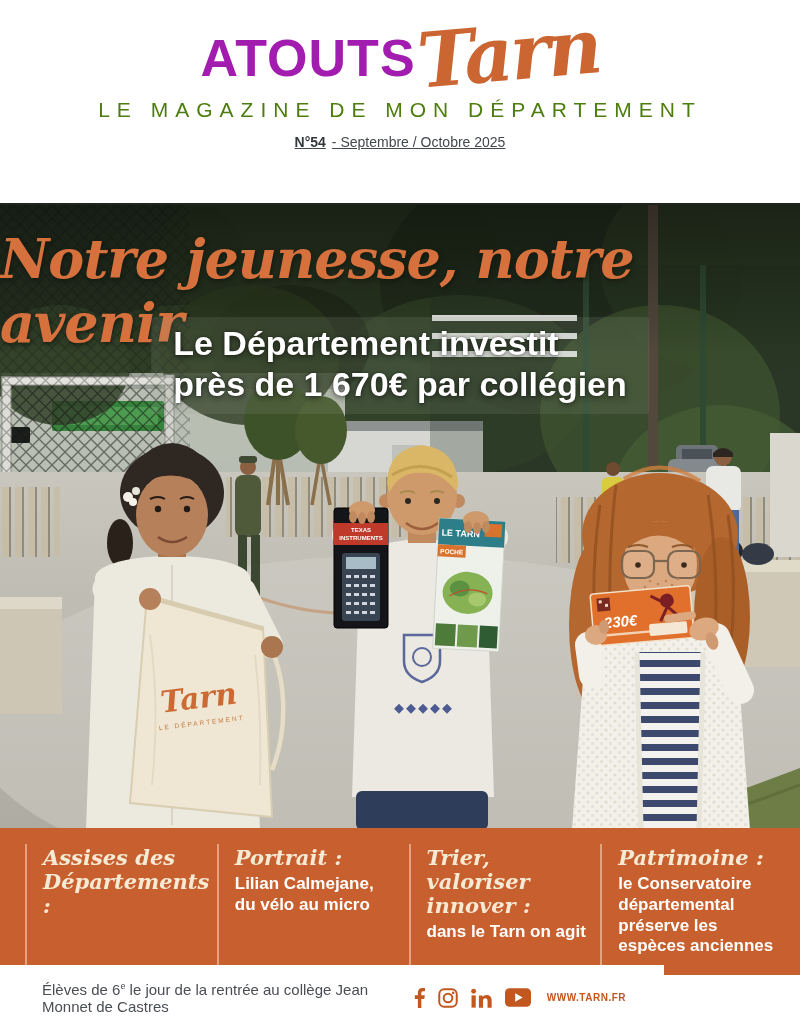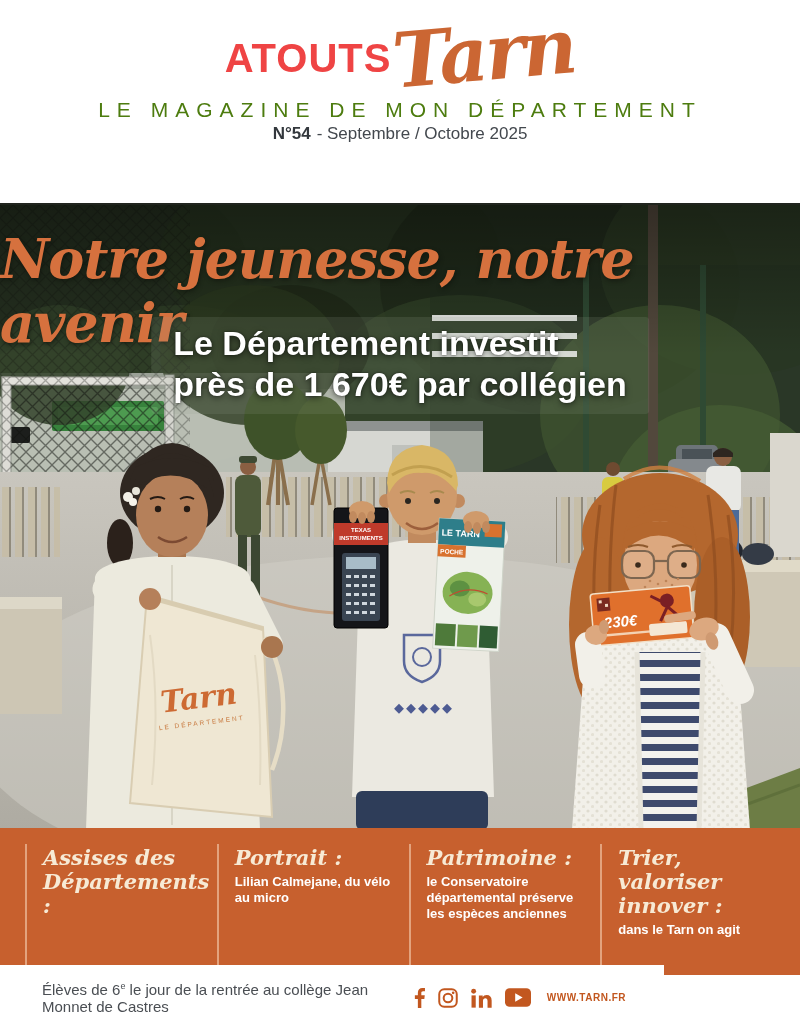--- a/index.html
+++ b/index.html
@@ -4,30 +4,30 @@
 <style>
   * { margin:0; padding:0; box-sizing:border-box; }
   html,body { width:800px; }
   body { font-family:"Liberation Sans", sans-serif; background:#ffffff; }
   .page { width:800px; height:1030px; position:relative; overflow:hidden; background:#ffffff; }
 
   
   .masthead { height:203px; text-align:center; padding-top:20px; position:relative; }
   .logo-row { position:relative; display:inline-block; line-height:1; }
   .logo-primary {
-    font-size:40px; font-weight:bold; letter-spacing:1px; color:#ef4444;
+    font-size:52px; font-weight:bold; letter-spacing:1px; color:#a21caf;
     vertical-align:middle;
   }
   .logo-accent {
     display:inline-block; font-family:"DejaVu Serif", serif; font-style:italic; font-weight:bold;
     font-size:76px; color:#cb6633; transform:rotate(-5deg) translateY(-4px);
     margin-left:2px; letter-spacing:-3px; vertical-align:middle;
   }
   .tagline { margin-top:2px; font-size:21px; letter-spacing:7px; color:#4d7c0f; font-weight:400; }
-  .issue-line { margin-top:2px; font-size:17px; color:#43484e; }
+  .issue-line { margin-top:12px; font-size:14px; color:#43484e;text-decoration:underline; }
   .issue-number { font-weight:bold; color:#33383d; margin-right:6px; }
 
   
   .cover { position:absolute; top:203px; left:0; width:800px; height:625px; border-top:2px solid #20241e; }
   .cover svg { display:block; width:800px; height:625px; }
   .headline {
     position:absolute; top:22px; left:0; width:100%; 
     font-family:"DejaVu Serif", serif; font-style:italic; font-weight:bold;
     font-size:54px; color:#d6713e; letter-spacing:-1px;
     text-shadow:1px 2px 4px rgba(15,20,12,.65);
@@ -43,21 +43,21 @@
   
   .topics-band {
     position:absolute; top:828px; left:0; width:800px; height:147px;
     background:#c7602e; display:flex; padding:16px 8px 0 25px;
   }
   .topic { width:25%; border-left:2px solid rgba(255,230,205,.5); padding:2px 10px 0 16px; }
   .topic-title {
     font-family:"DejaVu Serif", serif; font-style:italic; font-weight:bold;
     font-size:21px; line-height:1.15; color:#f7ead5; margin-bottom:4px; letter-spacing:0;
   }
-  .topic-text { font-size:13px; line-height:1.22; color:#ffffff; font-weight:bold; }
+  .topic-text { font-size:17px; line-height:1.22; color:#ffffff; font-weight:bold; }
 
   
   .footer {
     position:absolute; top:965px; left:0; width:664px; height:65px; background:#ffffff;
     display:flex; align-items:center; padding:0 38px 0 42px;
   }
   .caption { font-size:15px; color:#4a4e53; flex:1; }
   .caption sup { font-size:9px; }
   .social { display:flex; align-items:center; gap:13px; }
   .social svg { display:block; }
@@ -402,26 +402,26 @@
 
   <div class="topics-band">
     <div class="topic">
       <div class="topic-title">Assises des Départements :</div>
     </div>
     <div class="topic">
       <div class="topic-title">Portrait :</div>
       <div class="topic-text">Lilian Calmejane, du vélo au micro</div>
     </div>
     <div class="topic">
+      <div class="topic-title">Trier, valoriser innover :</div>
+      <div class="topic-text">dans le Tarn on agit</div>
+    </div>
+    <div class="topic">
       <div class="topic-title">Patrimoine :</div>
       <div class="topic-text">le Conservatoire départemental préserve les espèces anciennes</div>
-    </div>
-    <div class="topic">
-      <div class="topic-title">Trier, valoriser innover :</div>
-      <div class="topic-text">dans le Tarn on agit</div>
     </div>
   </div>
 
   <div class="footer">
     <div class="caption">
       <span>Élèves de 6</span><sup>e</sup><span> le jour de la rentrée au collège Jean Monnet de Castres</span>
     </div>
     <div class="social">
       <svg width="11" height="20" viewBox="0 0 12 22">
         <path d="M8 22 L8 12 L11.3 12 L11.8 8 L8 8 L8 5.6 C8 4.4 8.4 3.6 10 3.6 L12 3.6 L12 0.1 C11.6 0.05 10.4 0 9.1 0 C6.2 0 4.2 1.8 4.2 5.1 L4.2 8 L0.9 8 L0.9 12 L4.2 12 L4.2 22 Z" fill="#c2571f"></path>

